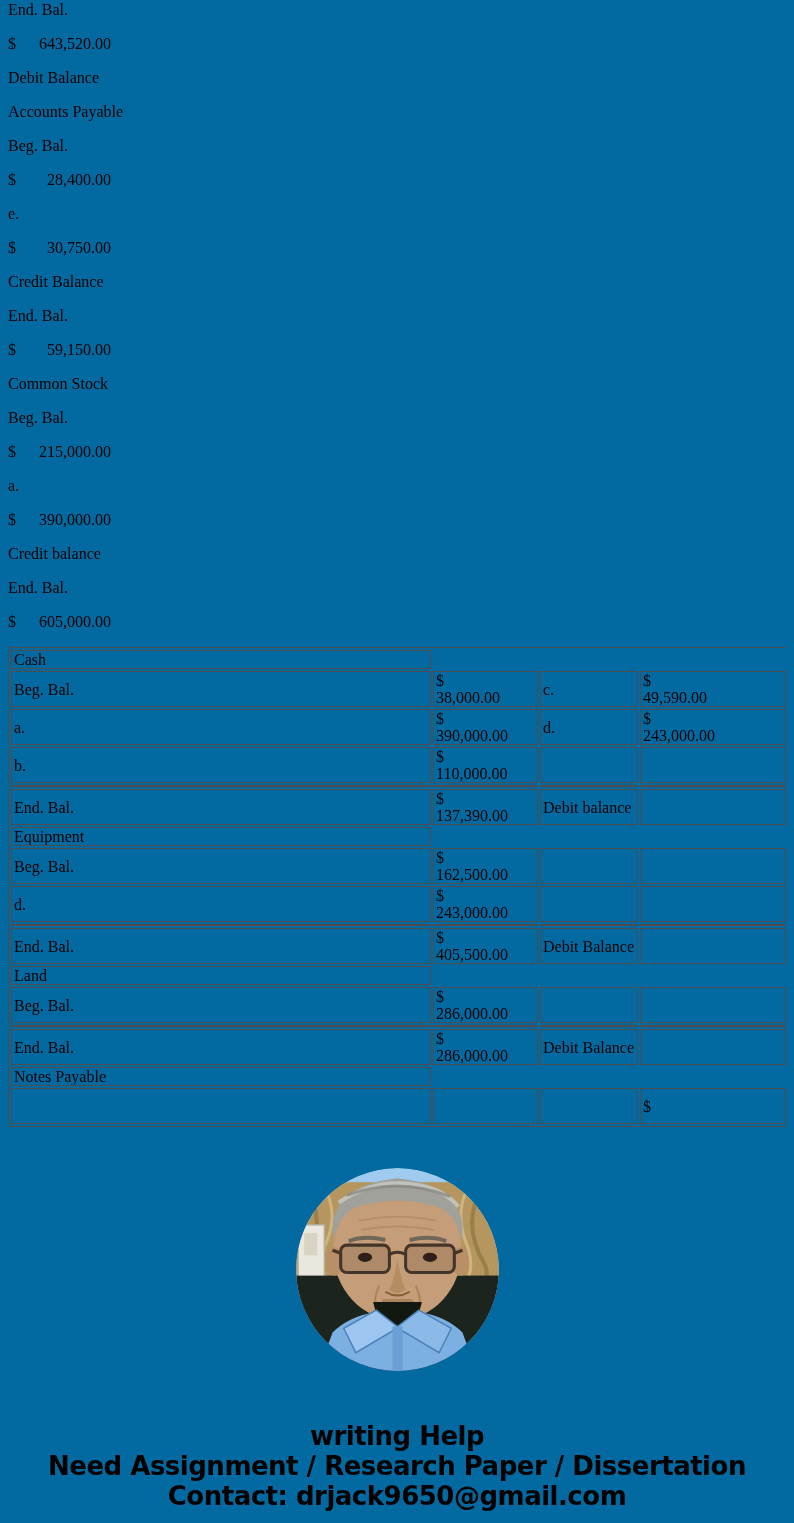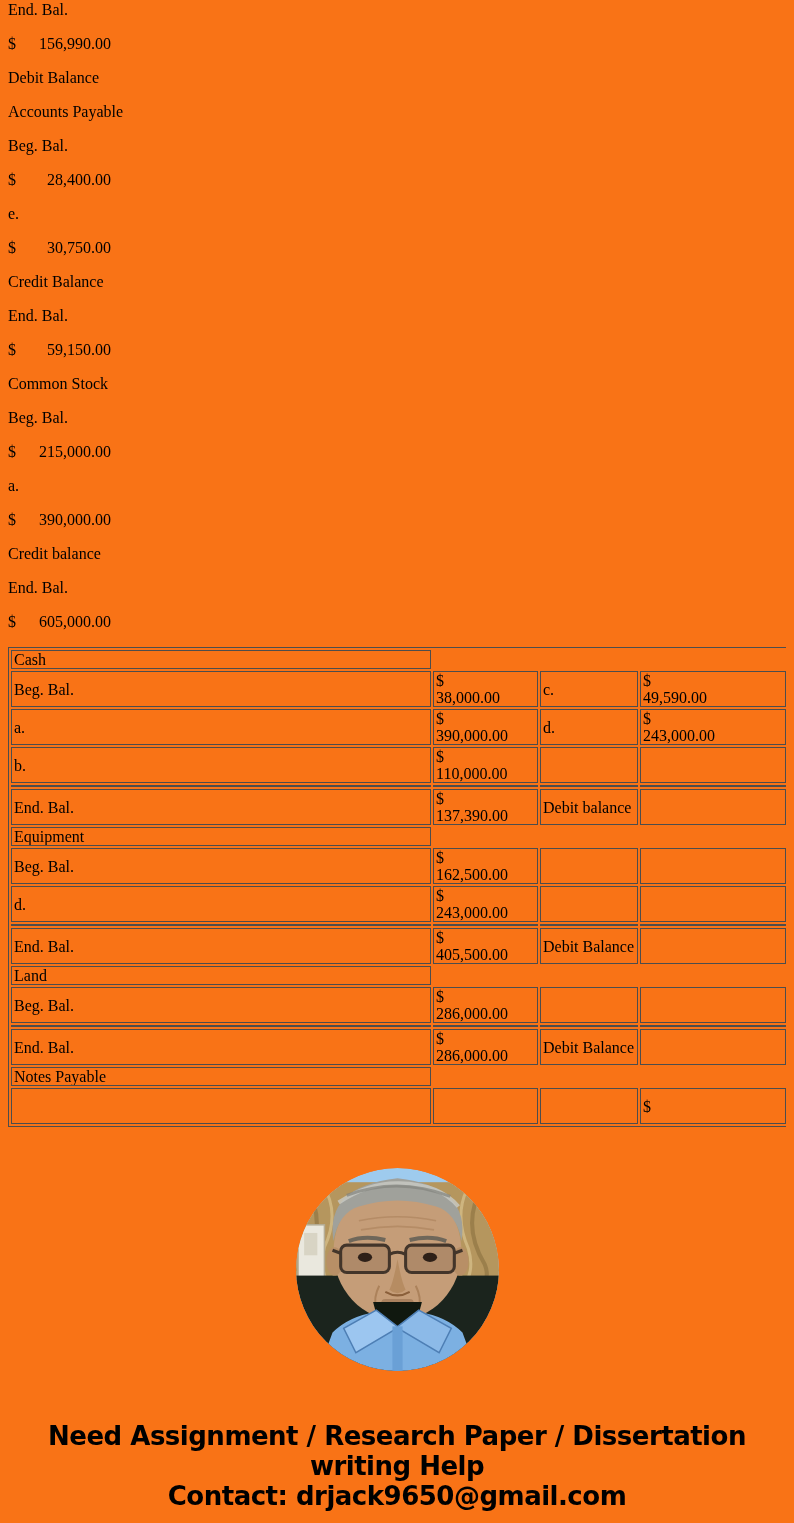--- a/index.html
+++ b/index.html
@@ -2,21 +2,21 @@
 <html><head>
 <meta charset="utf-8">
 <style>
   * { box-sizing: border-box; margin: 0; padding: 0; }
   html, body { background: #ffffff; }
   body {
     width: 794px; height: 1523px; overflow: hidden;
     font-family: "Liberation Serif", "DejaVu Serif", serif;
     font-size: 16px; color: #000;
   }
-  .page { width: 794px; height: 1523px; overflow: hidden; position: relative; background: #f97316; }
+  .page { width: 794px; height: 1523px; overflow: hidden; position: relative; background: #0369a1; }
   .doc { padding: 0 8px; }
 
   
   .ledger { margin-top: -15px; }
   .ledger p { margin: 16px 0; line-height: 18px; white-space: pre; }
   .acct { display: inline-flex; width: 103px; justify-content: space-between; }
 
   
   .table-clip { height: 491px; overflow: hidden; }
   table.tacct {
@@ -49,21 +49,21 @@
   }
 </style>
 </head>
 <body>
 
 <div class="page">
   <div class="doc">
 
     <div class="ledger" id="ledger">
         <p>End. Bal.</p>
-        <p><span class="acct"><span>$</span><span>156,990.00</span></span></p>
+        <p><span class="acct"><span>$</span><span>643,520.00</span></span></p>
         <p>Debit Balance</p>
         <p>Accounts Payable</p>
         <p>Beg. Bal.</p>
         <p><span class="acct"><span>$</span><span>28,400.00</span></span></p>
         <p>e.</p>
         <p><span class="acct"><span>$</span><span>30,750.00</span></span></p>
         <p>Credit Balance</p>
         <p>End. Bal.</p>
         <p><span class="acct"><span>$</span><span>59,150.00</span></span></p>
         <p>Common Stock</p>
@@ -262,19 +262,19 @@
             <path d="M78,140 L100,157 L122,140 L124,132 L76,132 Z" fill="#10180f"></path>
             <path d="M79,140 L101,157 L59,182 L47,158 Z" fill="#9cc6f0" stroke="#4e7fb5" stroke-width="1.5"></path>
             <path d="M121,140 L99,157 L141,182 L153,158 Z" fill="#8cbae8" stroke="#4e7fb5" stroke-width="1.5"></path>
             <rect x="95" y="156" width="10" height="46" fill="#6aa0d6"></rect>
           </g>
         </svg>
       </div>
     </div>
 
     <div class="promo">
+      <div>writing Help</div>
       <div>Need Assignment / Research Paper / Dissertation</div>
-      <div>writing Help</div>
       <div>Contact: drjack9650@gmail.com</div>
     </div>
 
   </div>
 </div>
 
 </body></html>

